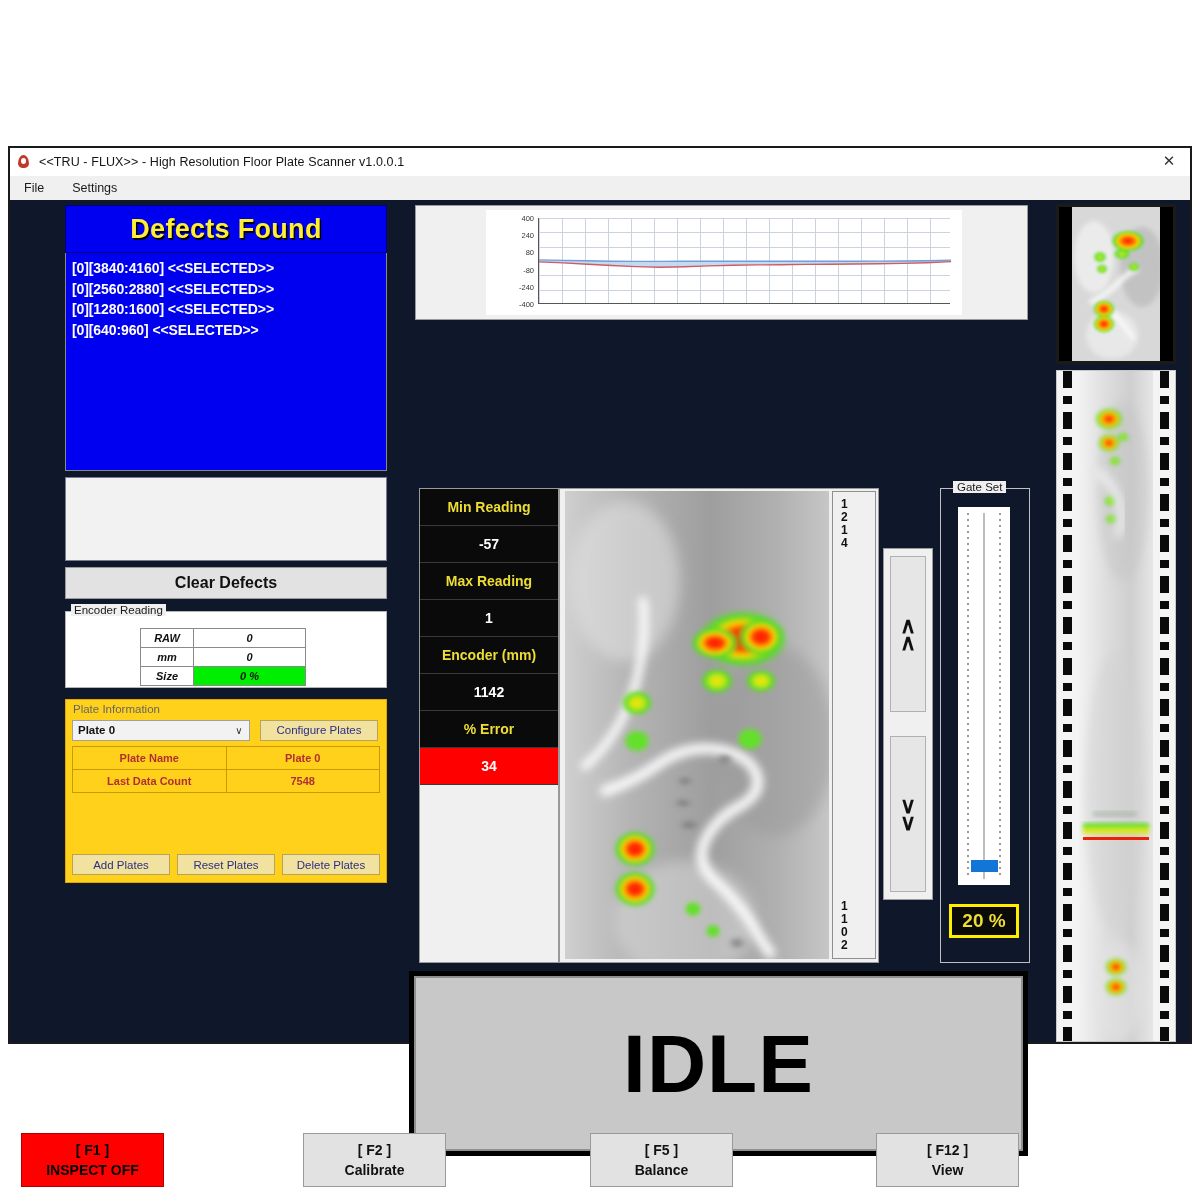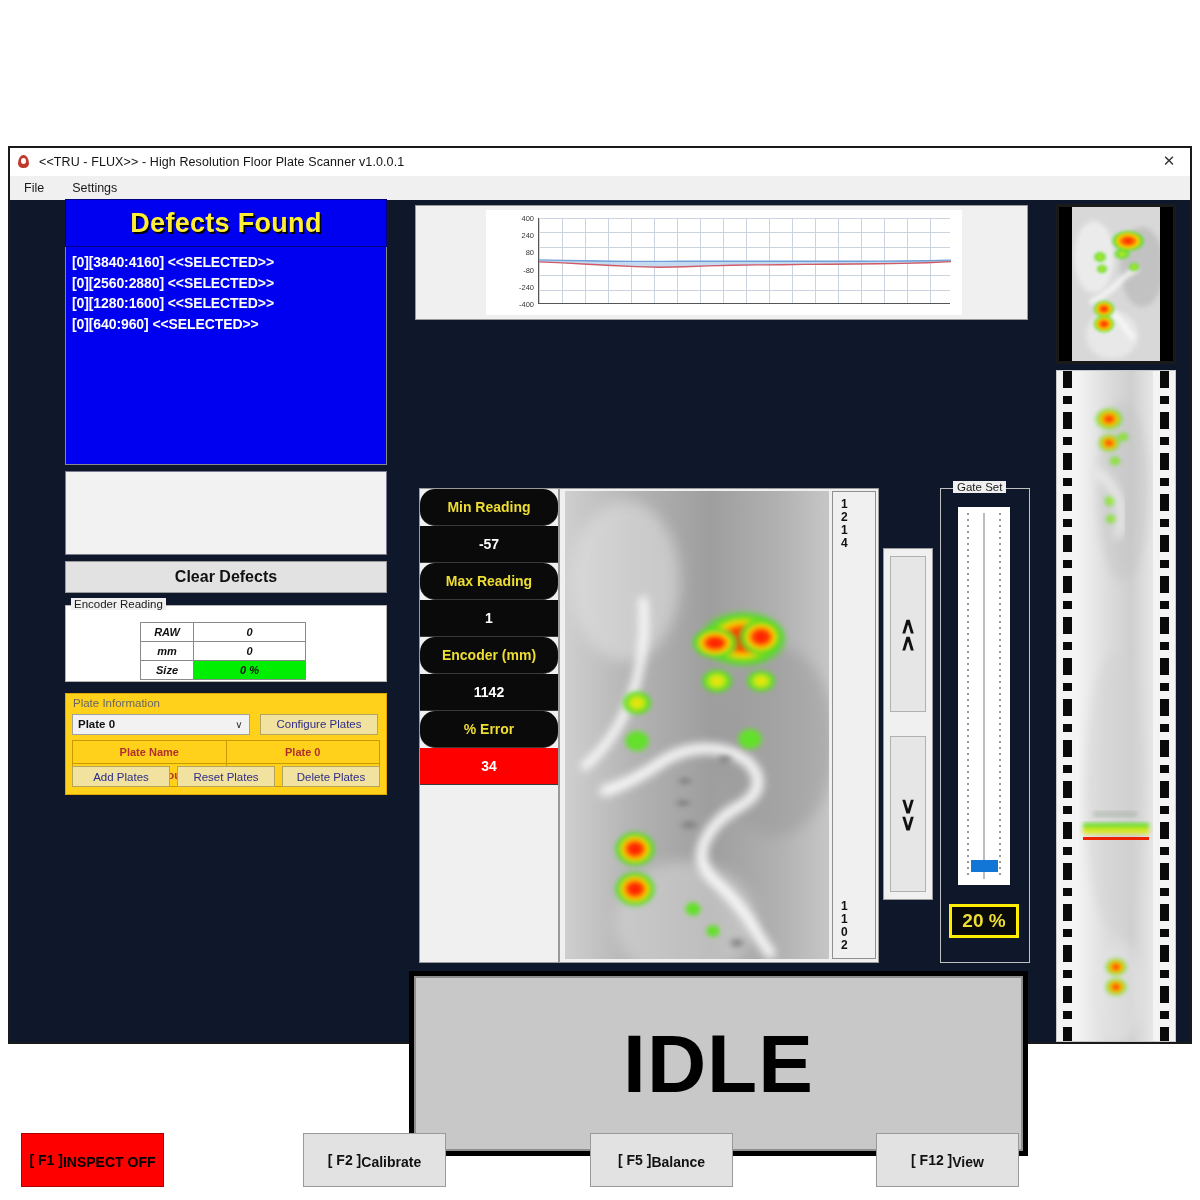--- a/index.html
+++ b/index.html
@@ -51,21 +51,21 @@
   #menubar {
     position: absolute; left: 0; top: 28px; right: 0; height: 24px;
     background: #f0f0f0;
     display: flex; align-items: center; padding-left: 14px;
   }
   .menu-item {
     font-size: 12.5px; color: #1a1a1a; margin-right: 28px; cursor: pointer;
   }
 
   
-  #left-col { position: absolute; left: 11px; top: 51px; width: 322px; padding-left: 44px; }
+  #left-col { position: absolute; left: 11px; top: 57px; width: 322px; padding-left: 44px; }
 
   #defects-header {
     height: 48px; background: #0000f0;
     border: 1px solid #000080; box-sizing: border-box;
     display: flex; align-items: center; justify-content: center;
   }
   #defects-header span {
     font-size: 27px; font-weight: bold; color: #ffee33;
     text-shadow: 1.5px 1.5px 0 #000000;
     letter-spacing: 0.3px;
@@ -108,21 +108,21 @@
   #encoder-table td {
     border: 1px solid #8a8a8a; height: 16px;
     font-size: 11px; font-weight: bold; text-align: center; color: #111;
   }
   #encoder-table td.lbl { width: 50px; background: #ffffff; }
   #encoder-table td.val { background: #ffffff; }
   #encoder-table td.green { background: #00ee00; }
 
   
   #plate-group {
-    margin-top: 11px; height: 102px; position: relative;
+    margin-top: 11px; height: 184px; position: relative;
     background: #ffd11a; border: 1px solid #e0a800; box-sizing: border-box;
     padding: 0 6px;
   }
   #plate-legend {
     position: absolute; left: 7px; top: 3px;
     font-size: 11.5px; color: #666;
   }
   #plate-select-row {
     position: absolute; left: 6px; top: 19px; right: 6px; height: 22px;
     display: flex; align-items: center;
@@ -194,21 +194,21 @@
   #readings {
     position: absolute; left: 409px; top: 340px;
     width: 140px; height: 475px;
     background: #f0f0f0; border: 1px solid #9a9a9a; box-sizing: border-box;
   }
   .rd-cell {
     height: 37px; border-bottom: 1px solid #3a3a3a;
     display: flex; align-items: center; justify-content: center;
     font-size: 14px; font-weight: bold; box-sizing: border-box;
   }
-  .rd-label { background: #0a0a0a; color: #eedd33; border-radius: 15px; }
+  .rd-label { background: #0a0a0a; color: #eedd33; }
   .rd-value { background: #0a0a0a; color: #ffffff; }
   .rd-error { background: #ff0000; color: #ffffff; }
 
   
   #heatmap-frame {
     position: absolute; left: 549px; top: 340px;
     width: 320px; height: 475px;
     background: #f0f0f0; border: 1px solid #9a9a9a; box-sizing: border-box;
   }
   #heatmap {
@@ -326,21 +326,21 @@
   #strip-long-img {
     position: absolute; left: 22px; top: 0; right: 22px; bottom: 0;
     overflow: hidden; background: #cfcfcf;
   }
 
   
   .fn-btn {
     position: absolute; top: 985px;
     width: 143px; height: 54px;
     border: 1px solid #9a9a9a; box-sizing: border-box;
-    display: flex; flex-direction: row;
+    display: flex; flex-direction: column;
     align-items: center; justify-content: center;
     cursor: pointer;
   }
   .fn-btn .k { font-size: 14px; font-weight: bold; }
   .fn-btn .n { font-size: 14px; font-weight: bold; margin-top: 4px; }
   #fn-f1 { left: 11px; background: #ff0000; border-color: #b00000; }
   #fn-f1 .k, #fn-f1 .n { color: #000000; }
   #fn-f2 { left: 293px; background: #e2e2e2; }
   #fn-f5 { left: 580px; background: #e2e2e2; }
   #fn-f12 { left: 866px; background: #e2e2e2; }

